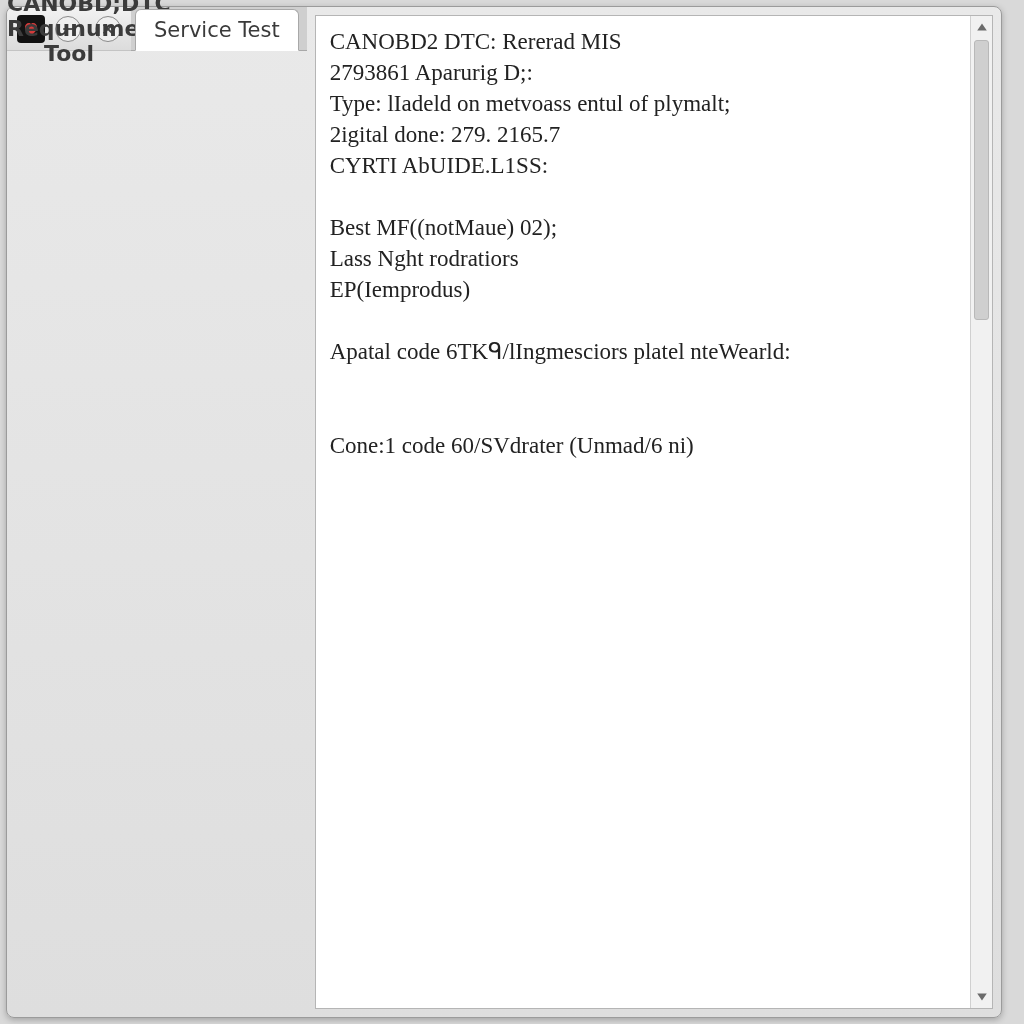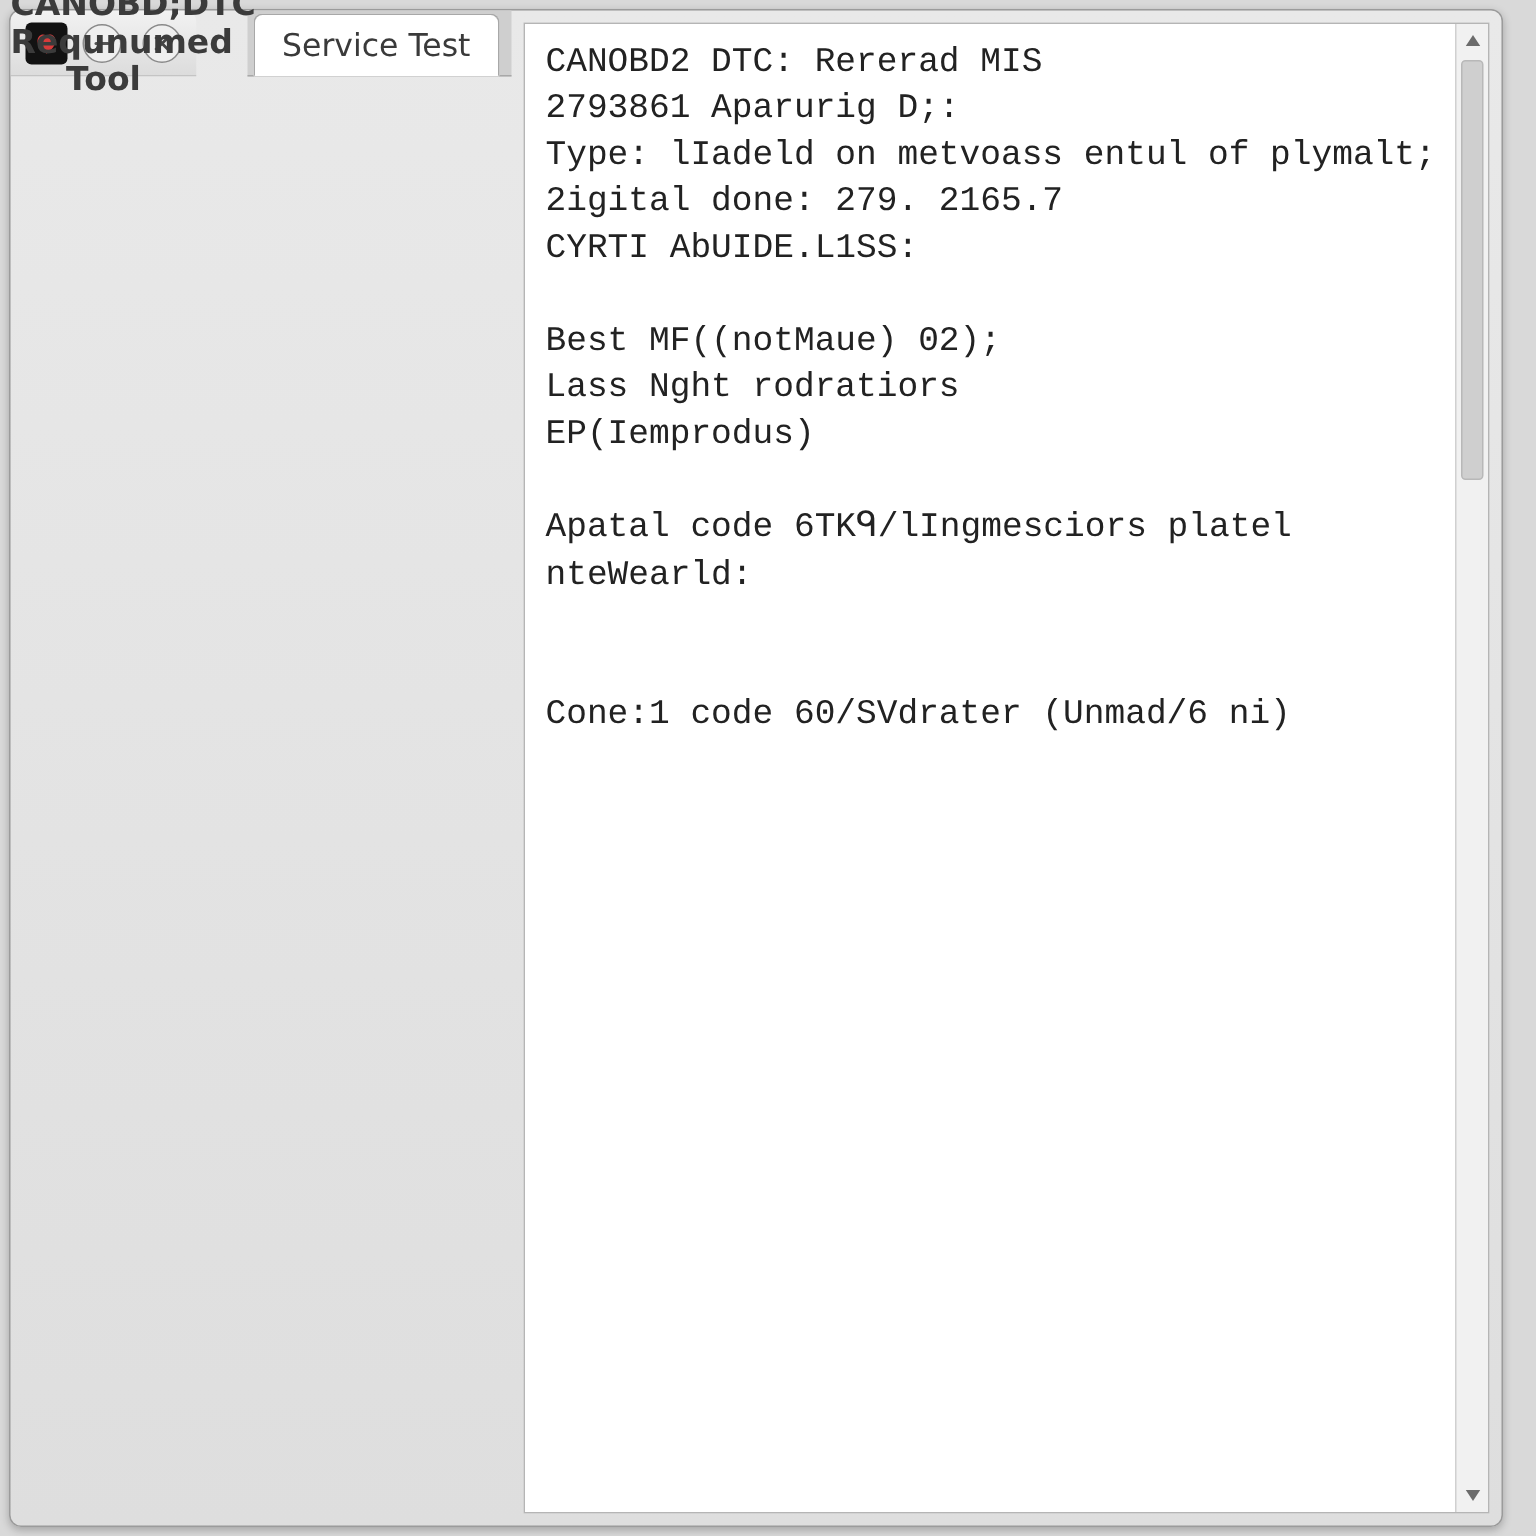--- a/index.html
+++ b/index.html
@@ -33,41 +33,41 @@
   .win-btn {
     width: 26px; height: 26px; border-radius: 50%;
     border: 1.5px solid #8a8a8a; background: #efefef;
     display: flex; align-items: center; justify-content: center;
     cursor: pointer;
   }
   .win-btn.min::before { content: ""; width: 10px; height: 2px; background: #555; border-radius: 1px; }
   .win-btn.close svg { width: 14px; height: 14px; stroke: #444; stroke-width: 2.2; }
   .tabbar {
     height: 44px; display: flex; align-items: flex-end; padding: 0 4px;
-    background: #cfcfcf; border-bottom: 1px solid #a8a8a8; margin-left: 34px;
+    background: #cfcfcf; border-bottom: 1px solid #a8a8a8;
   }
   .tab {
     padding: 8px 18px 8px 18px; font-size: 21px; color: #3a3a3a;
     border: 1px solid #a8a8a8; border-bottom: none;
     background: linear-gradient(#eaeaea, #dcdcdc);
     border-radius: 6px 6px 0 0; margin-right: 4px; position: relative; top: 1px;
     cursor: pointer; display: flex; align-items: center; gap: 6px;
   }
   .tab.active { background: #ffffff; border-bottom: 1px solid #ffffff; }
   .tab-arrow { font-size: 14px; color: #555; }
   .content-wrap {
     flex: 1; padding: 8px; display: flex;
   }
   .content {
     flex: 1; background: #ffffff; border: 1px solid #b5b5b5;
     position: relative; display: flex;
   }
   .text-area {
     flex: 1; padding: 10px 8px 10px 14px;
-    font-family: Liberation Mono, monospace;
+    font-family: Liberation Serif, serif;
     font-size: 23px; line-height: 1.35; color: #222; white-space: pre-wrap;
     overflow: hidden;
   }
   .scrollbar {
     width: 22px; background: #f1f1f1; border-left: 1px solid #d0d0d0;
     display: flex; flex-direction: column; align-items: center;
   }
   .sb-btn {
     width: 100%; height: 22px; display: flex; align-items: center; justify-content: center;
     cursor: pointer;

